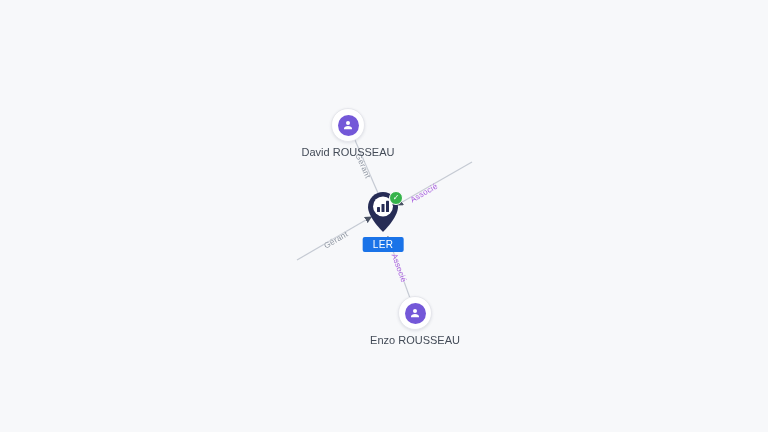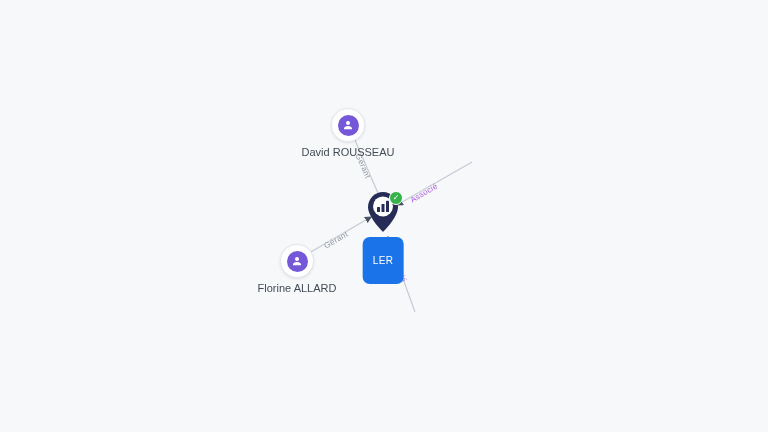--- a/index.html
+++ b/index.html
@@ -98,22 +98,22 @@
   }
   .company-label {
     position: absolute;
     left: 383px;
     top: 237px;
     transform: translateX(-50%);
     background: var(--company-blue, #1a73e8);
     color: #ffffff;
     font-size: 10px;
     font-weight: 500;
-    padding: 18px 10px;
-    border-radius: 7px;
+    padding: 2px 10px;
+    border-radius: 2px;
     letter-spacing: 0.4px;
     cursor: pointer;
     white-space: nowrap;
   }
 </style>
 </head>
 <body>
 
 <div class="canvas">
 
@@ -140,32 +140,32 @@
         <svg viewBox="0 0 24 24">
             <circle cx="12" cy="8" r="4"></circle>
             <path d="M12 14c-4.4 0-8 2.2-8 5v1.5h16V19c0-2.8-3.6-5-8-5z"></path>
           </svg>
       </span>
     </div>
     <div class="person-label">David ROUSSEAU</div>
   </div>
 
 
-  <div class="person-node" style="left:237px; top:244px">
+
+  <div class="person-node" style="left:355px; top:296px">
     <div class="person-circle">
       <span class="person-inner">
         <svg viewBox="0 0 24 24">
             <circle cx="12" cy="8" r="4"></circle>
             <path d="M12 14c-4.4 0-8 2.2-8 5v1.5h16V19c0-2.8-3.6-5-8-5z"></path>
           </svg>
       </span>
     </div>
-    <div class="person-label">Florine ALLARD</div>
+    <div class="person-label">Enzo ROUSSEAU</div>
   </div>
-
 
   <div class="company-node" style="left:368px; top:192px">
     <svg width="30" height="40" viewBox="0 0 24 32">
       <path class="pin-body" d="M12 0C5.4 0 0 5.4 0 12c0 8.4 12 20 12 20s12-11.6 12-20C24 5.4 18.6 0 12 0z"></path>
       <circle class="pin-hole" cx="12" cy="11.5" r="8"></circle>
       <g>
         <rect class="pin-bar" x="7.2" y="12" width="2.4" height="4" rx="0.5"></rect>
         <rect class="pin-bar" x="10.8" y="9.5" width="2.4" height="6.5" rx="0.5"></rect>
         <rect class="pin-bar" x="14.4" y="7" width="2.4" height="9" rx="0.5"></rect>
       </g>

